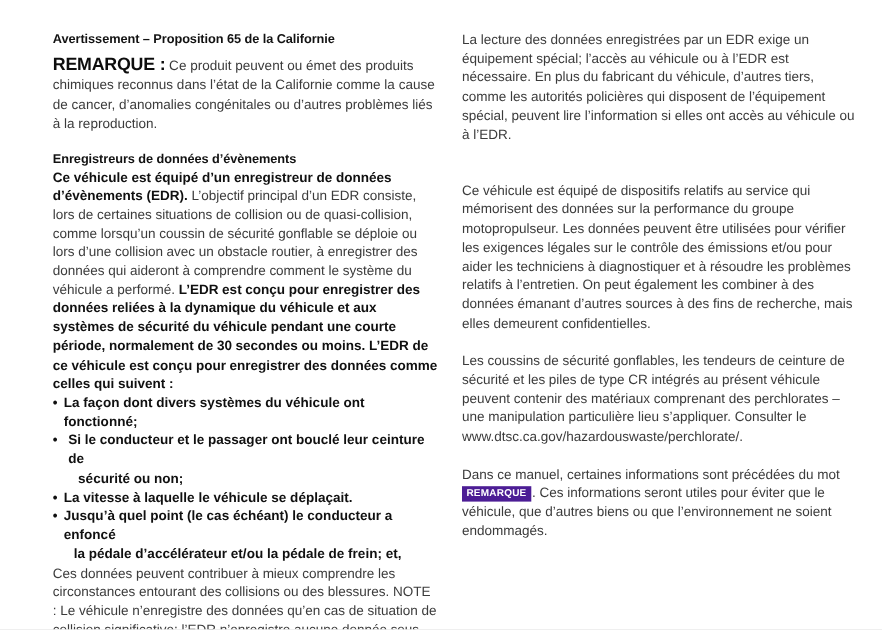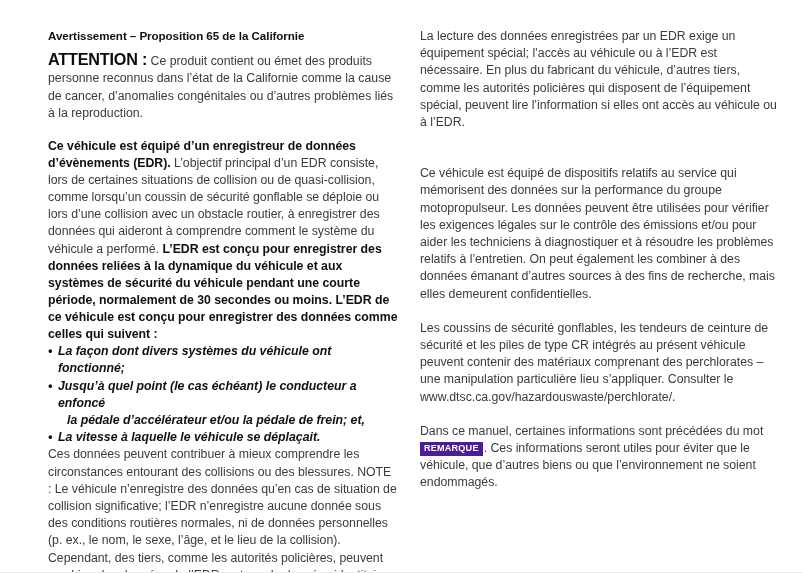--- a/index.html
+++ b/index.html
@@ -95,21 +95,20 @@
     color: #101010;
   }
   .gap-md { height: 15px; }
   .gap-lg { height: 17px; }
 
   
   .bullets {
     list-style: none;
     margin: 0;
     padding: 0;
-    font-style: italic;
   }
   .bullets li {
     position: relative;
     padding-left: 10px;
     font-size: 12.3px;
     line-height: 17.2px;
     font-weight: bold;
     color: #101010;
     text-indent: 0;
   }
@@ -151,31 +150,33 @@
 <body>
 
 <div class="page">
 
   <div class="columns">
 
     <div class="col">
 
       <h2 class="h-bold">Avertissement – Proposition 65 de la Californie</h2>
 
-      <p class="attn-para"><span class="attn-word">ATTENTION :</span><span> Ce produit contient ou émet des produits personne reconnus dans l’état de la Californie comme la cause de cancer, d’anomalies congénitales ou d’autres problèmes liés à la reproduction.</span></p>
+      <p class="attn-para"><span class="attn-word">REMARQUE :</span><span> Ce produit peuvent ou émet des produits chimiques reconnus dans l’état de la Californie comme la cause de cancer, d’anomalies congénitales ou d’autres problèmes liés à la reproduction.</span></p>
 
       <div class="gap-md"></div>
 
+      <h2 class="h-bold">Enregistreurs de données d’évènements</h2>
 
       <p class="para tight"><span class="b">Ce véhicule est équipé d’un enregistreur de données d’évènements (EDR).</span><span> L’objectif principal d’un EDR consiste, lors de certaines situations de collision ou de quasi-collision, comme lorsqu’un coussin de sécurité gonflable se déploie ou lors d’une collision avec un obstacle routier, à enregistrer des données qui aideront à comprendre comment le système du véhicule a performé. </span><span class="b">L’EDR est conçu pour enregistrer des données reliées à la dynamique du véhicule et aux systèmes de sécurité du véhicule pendant une courte période, normalement de 30 secondes ou moins. L’EDR de ce véhicule est conçu pour enregistrer des données comme celles qui suivent :</span></p>
 
       <ul class="bullets">
         <li><span>La façon dont divers systèmes du véhicule ont fonctionné;</span></li>
+        <li class="spaced"><span> Si le conducteur et le passager ont bouclé leur ceinture de</span><span class="wrap-indent">sécurité ou non;</span></li>
+        <li><span>La vitesse à laquelle le véhicule se déplaçait.</span></li>
         <li><span>Jusqu’à quel point (le cas échéant) le conducteur a enfoncé</span><span class="wrap-indent">la pédale d’accélérateur et/ou la pédale de frein; et,</span></li>
-        <li><span>La vitesse à laquelle le véhicule se déplaçait.</span></li>
       </ul>
 
       <p class="para">Ces données peuvent contribuer à mieux comprendre les circonstances entourant des collisions ou des blessures. NOTE : Le véhicule n’enregistre des données qu’en cas de situation de collision significative; l’EDR n’enregistre aucune donnée sous des conditions routières normales, ni de données personnelles (p. ex., le nom, le sexe, l’âge, et le lieu de la collision). Cependant, des tiers, comme les autorités policières, peuvent combiner les données de l’EDR au type de données identitaires personnelles normalement collectées pour une enquête à la suite d’une collision.</p>
 
     </div>
 
     <div class="col-right">
 
       <p class="para">La lecture des données enregistrées par un EDR exige un équipement spécial; l’accès au véhicule ou à l’EDR est nécessaire. En plus du fabricant du véhicule, d’autres tiers, comme les autorités policières qui disposent de l’équipement spécial, peuvent lire l’information si elles ont accès au véhicule ou à l’EDR.</p>
 

